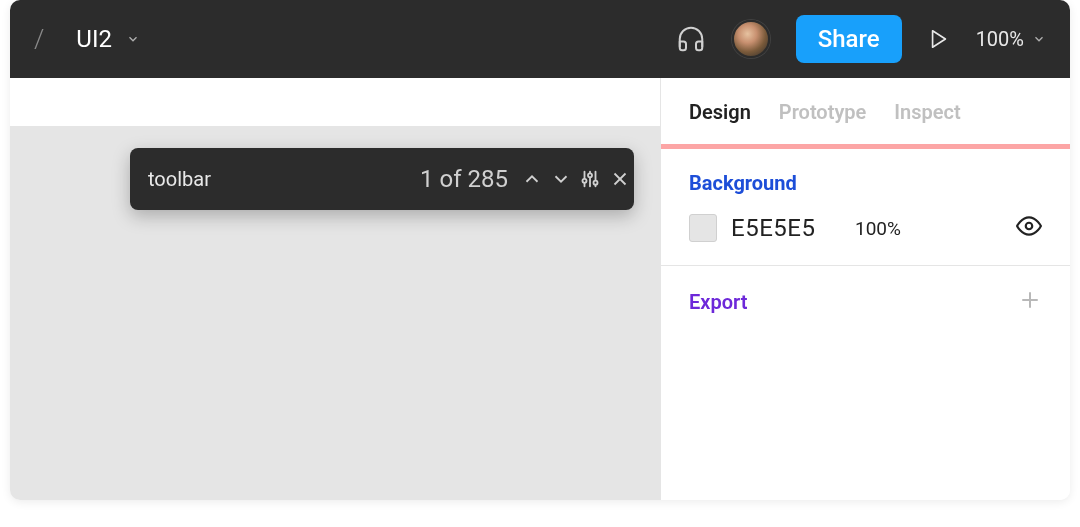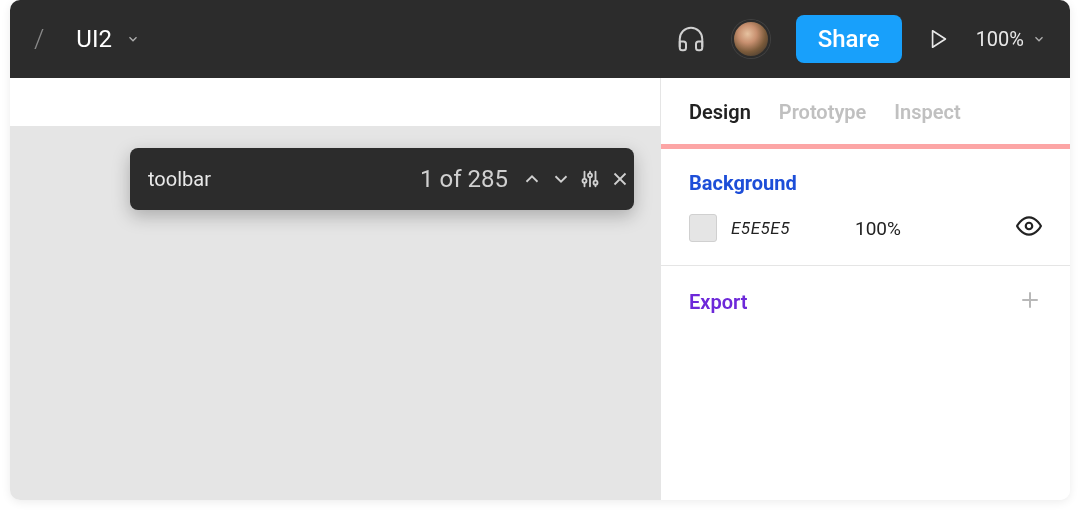--- a/index.html
+++ b/index.html
@@ -189,25 +189,24 @@
     }
     .swatch {
       width: 28px;
       height: 28px;
       border-radius: 3px;
       background: #e5e5e5;
       border: 1px solid #d0d0d0;
       cursor: pointer;
     }
     .hex-val {
-      font-size: 17px;
+      font-size: 24px;
       color: #222;
       letter-spacing: 0.5px;
       min-width: 90px;
-      font-style: italic;
     }
     .opacity-val {
       font-size: 19px;
       color: #222;
       margin-left: 20px;
     }
     .row-spacer { flex: 1; }
     .eye-btn {
       cursor: pointer;
       color: #222;

